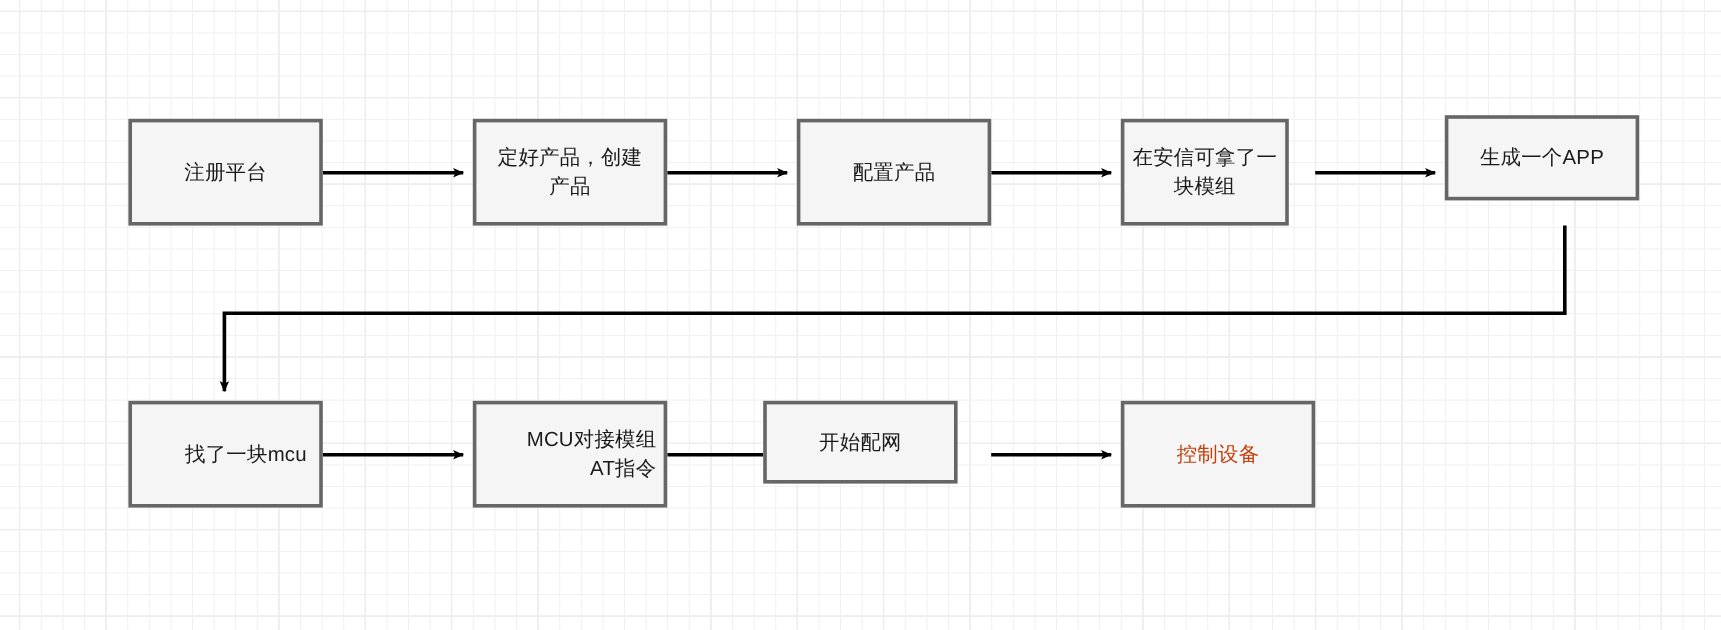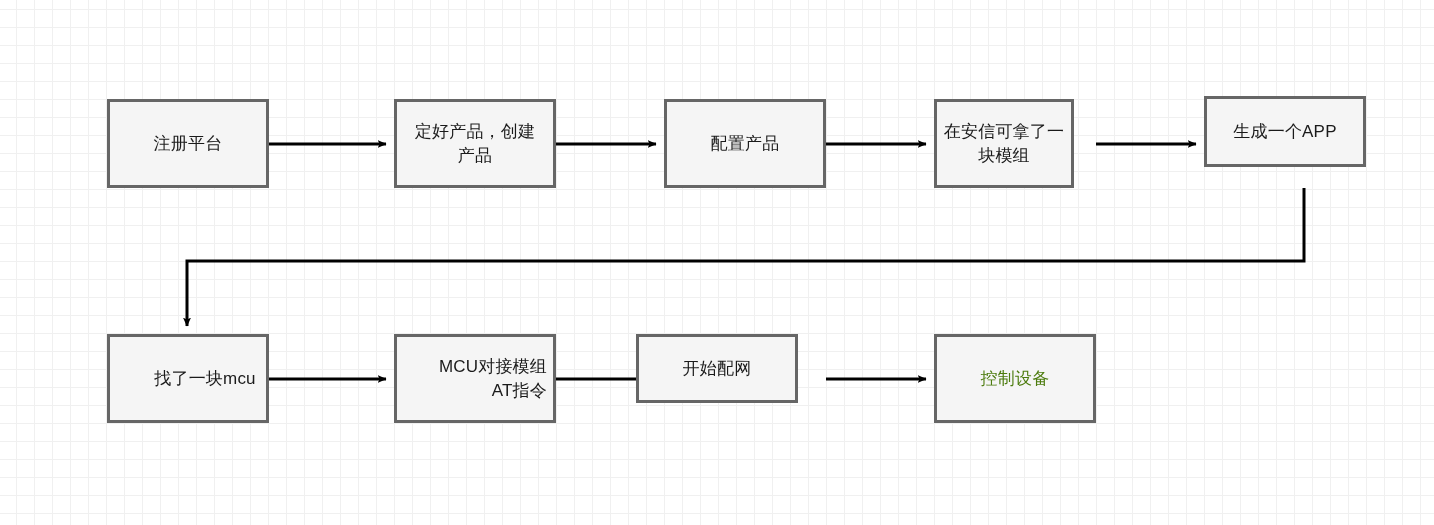--- a/index.html
+++ b/index.html
@@ -94,16 +94,16 @@
       <div class="node" style="left: 394px; top: 99px; width: 162px; height: 89px; background: rgb(245, 245, 245); border-color: rgb(102, 102, 102); border-width: 3px; text-align: center;"><span class="node-label" style="color: rgb(26, 26, 26);">定好产品，创建
 产品</span></div>
       <div class="node" style="left: 664px; top: 99px; width: 162px; height: 89px; background: rgb(245, 245, 245); border-color: rgb(102, 102, 102); border-width: 3px; align-items: center;"><span class="node-label" style="color: rgb(26, 26, 26);">配置产品</span></div>
       <div class="node" style="left: 934px; top: 99px; width: 140px; height: 89px; background: rgb(245, 245, 245); border-color: rgb(102, 102, 102); border-width: 3px;"><span class="node-label" style="color: rgb(26, 26, 26);">在安信可拿了一
 块模组</span></div>
       <div class="node" style="left: 1204px; top: 96px; width: 162px; height: 71px; background: rgb(245, 245, 245); border-color: rgb(102, 102, 102); border-width: 3px;"><span class="node-label" style="color: rgb(26, 26, 26);">生成一个APP</span></div>
       <div class="node" style="left: 107px; top: 334px; width: 162px; height: 89px; background: rgb(245, 245, 245); border-color: rgb(102, 102, 102); border-width: 3px;"><span class="node-label" style="color: rgb(26, 26, 26); padding-left: 40px;">找了一块mcu</span></div>
       <div class="node" style="left: 394px; top: 334px; width: 162px; height: 89px; background: rgb(245, 245, 245); border-color: rgb(102, 102, 102); border-width: 3px;"><span class="node-label" style="color: rgb(26, 26, 26); text-align: right;">MCU对接模组
 AT指令</span></div>
       <div class="node" style="left: 636px; top: 334px; width: 162px; height: 69px; background: rgb(245, 245, 245); border-color: rgb(102, 102, 102); border-width: 3px;"><span class="node-label" style="color: rgb(26, 26, 26);">开始配网</span></div>
-      <div class="node" style="left: 934px; top: 334px; width: 162px; height: 89px; background: rgb(245, 245, 245); border-color: rgb(102, 102, 102); border-width: 3px;"><span class="node-label" style="color: #4d7c0f;">控制设备</span></div>
+      <div class="node" style="left: 934px; top: 334px; width: 162px; height: 89px; background: rgb(245, 245, 245); border-color: rgb(102, 102, 102); border-width: 3px;"><span class="node-label" style="color: #c2410c;">控制设备</span></div>
     </div>
 
 </div>
 
 </body></html>

